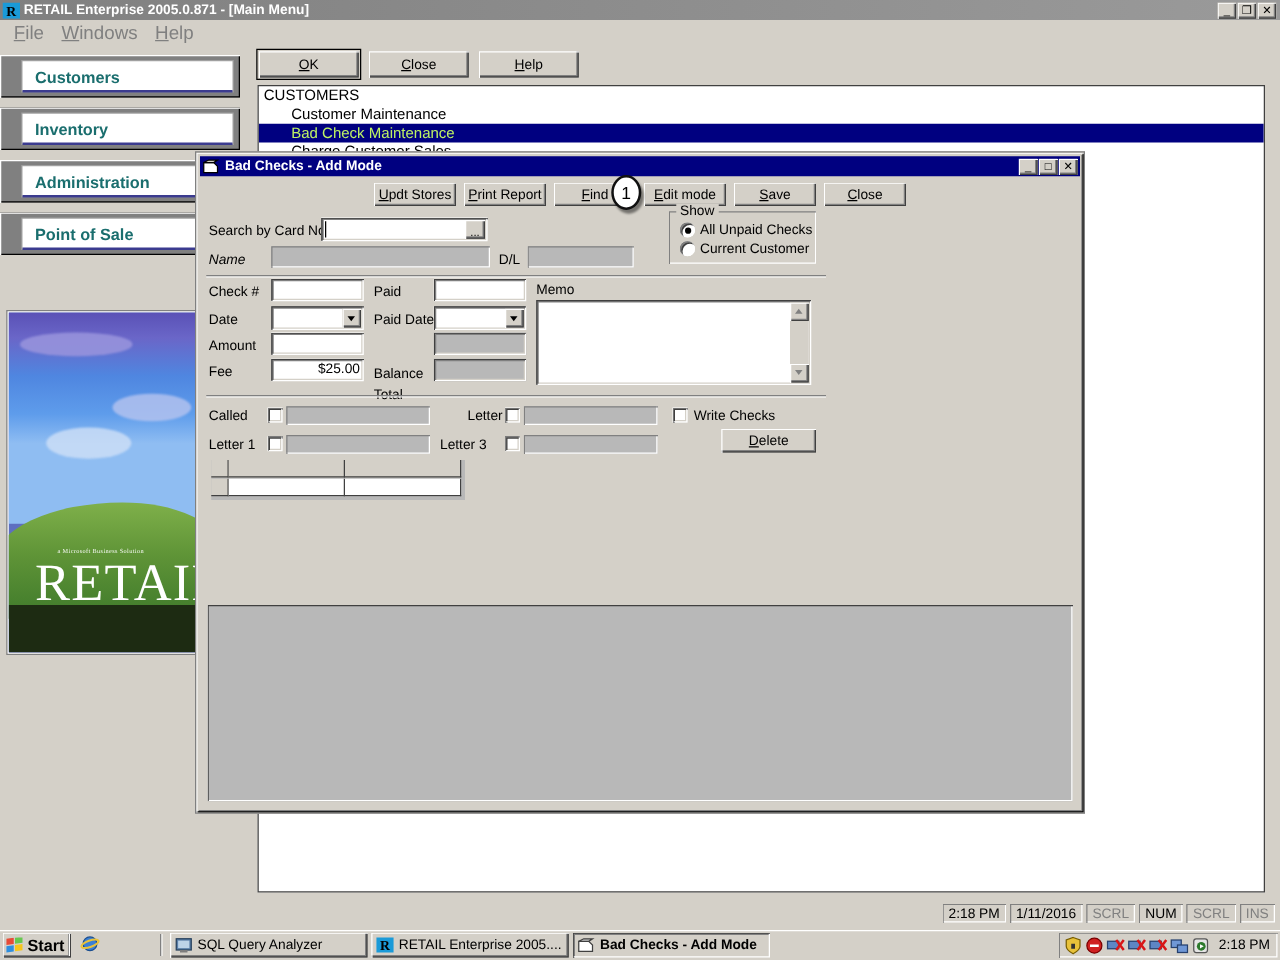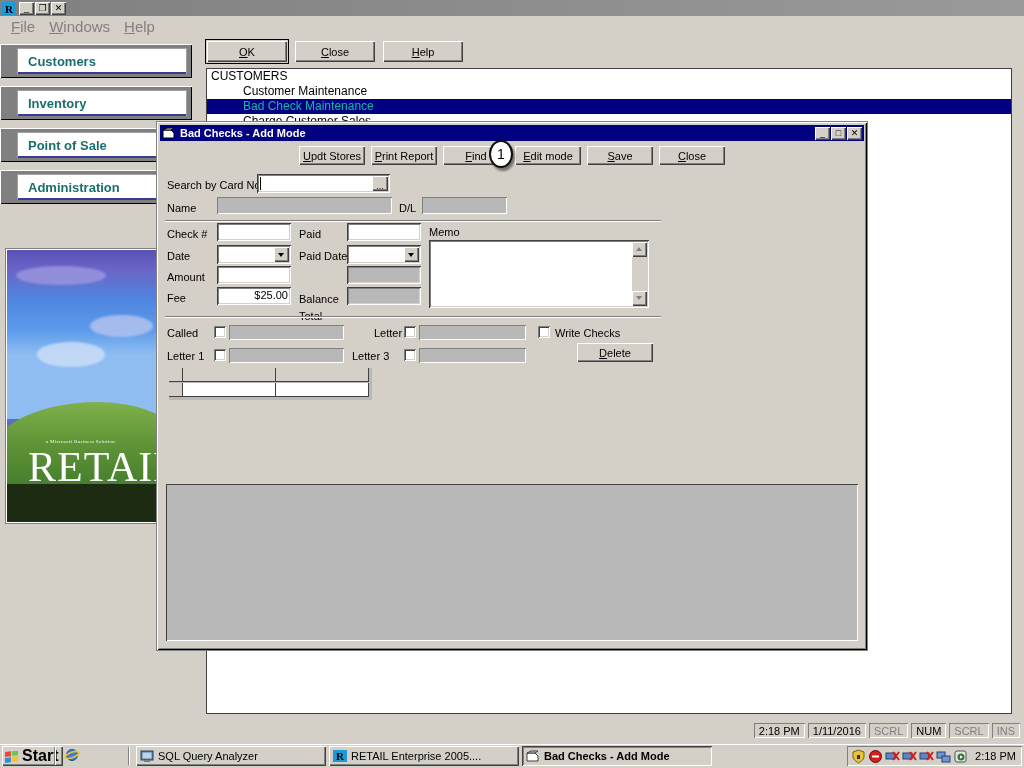--- a/index.html
+++ b/index.html
@@ -73,22 +73,22 @@
     box-shadow: inset 1px 1px 0 #ffffff, inset -1px -1px 0 #404040, inset -2px -2px 0 #808080;
     border:1px solid transparent;
   }
   .mm-btn.defaulted{box-shadow: inset 1px 1px 0 #ffffff, inset -1px -1px 0 #404040, inset -2px -2px 0 #808080, 0 0 0 1px #000000;}
   .mm-btn u{text-decoration:underline;}
 
   
   #mm-list{position:absolute;left:206px;top:68px;width:806px;height:646px;background:#ffffff;
     border:1px solid #404040;box-sizing:border-box;overflow:hidden;}
   .mm-row{height:15px;line-height:15px;font-size:12px;color:#000;padding-left:4px;white-space:nowrap;font-family:"Liberation Sans",sans-serif;}
-  .mm-row.indent{padding-left:36px;}
-  .mm-row.sel{background:#000080;color:#14b8a6;}
+  .mm-row.indent{padding-left:26px;}
+  .mm-row.sel{background:#000080;color:#bef264;}
 
   
   #dlg{position:absolute;left:156px;top:121px;width:712px;height:530px;background:#d4d0c8;
     box-shadow: inset 1px 1px 0 #ffffff, inset -1px -1px 0 #000000, inset 2px 2px 0 #d4d0c8, inset -2px -2px 0 #808080;
     border:1px solid #808080;box-sizing:border-box;}
   #dlg-titlebar{position:absolute;left:3px;top:3px;right:3px;height:16px;background:#000080;display:flex;align-items:center;}
   #dlg-title-text{color:#ffffff;font-weight:bold;font-size:11px;flex:1;white-space:nowrap;padding-left:2px;}
   #dlg-sysbtns{display:flex;align-items:center;padding-right:1px;}
 
   #dlg-toolbar{position:absolute;left:0;right:0;top:24px;display:flex;justify-content:center;gap:6px;}
@@ -153,28 +153,28 @@
   #statusbar{position:absolute;left:0;top:722px;width:1024px;height:18px;background:#d4d0c8;}
   #sb-cells{position:absolute;right:4px;top:1px;display:flex;gap:3px;}
   .sb-cell{height:15px;padding:0 5px;display:flex;align-items:center;justify-content:center;font-size:11px;color:#000;
     box-shadow: inset 1px 1px 0 #808080, inset -1px -1px 0 #ffffff;}
   .sb-cell.dim{color:#808080;}
 
   
   #taskbar{position:absolute;left:0;top:744px;width:1024px;height:24px;background:#d4d0c8;
     box-shadow: inset 0 1px 0 #ffffff, inset 0 2px 0 #d4d0c8;}
   #startbtn{position:absolute;left:2px;top:2px;height:20px;padding:0 5px 0 3px;background:#d4d0c8;
-    display:flex;align-items:center;gap:3px;font-weight:bold;font-size:16px;color:#000;
+    display:flex;align-items:center;gap:3px;font-weight:bold;font-size:13px;color:#000;
     box-shadow: inset 1px 1px 0 #ffffff, inset -1px -1px 0 #404040, inset -2px -2px 0 #808080; justify-content: flex-end;}
   .flagicon{width:14px;height:13px;position:relative;}
   .tb-sep{position:absolute;top:3px;width:2px;height:18px;box-shadow: inset 1px 0 0 #808080, inset -1px 0 0 #ffffff;}
   #quicklaunch{position:absolute;left:64px;top:3px;display:flex;align-items:center;gap:4px;}
   .ql-icon{width:16px;height:16px;position:relative;}
   #tasks{position:absolute;left:136px;top:2px;display:flex;gap:3px;}
-  .taskbtn{height:20px;width:190px;background:#d4d0c8;display:flex;align-items:center;gap:4px;padding:0 4px;box-sizing:border-box;
+  .taskbtn{height:20px;width:158px;background:#d4d0c8;display:flex;align-items:center;gap:4px;padding:0 4px;box-sizing:border-box;
     font-size:11px;color:#000;white-space:nowrap;overflow:hidden;
     box-shadow: inset 1px 1px 0 #ffffff, inset -1px -1px 0 #404040, inset -2px -2px 0 #808080;}
   .taskbtn.active{font-weight:bold;background:#d4d0c8;
     box-shadow: inset 1px 1px 0 #404040, inset -1px -1px 0 #ffffff, inset 2px 2px 0 #808080;}
   .taskicon{width:14px;height:14px;flex:0 0 14px;position:relative;}
   #tray{position:absolute;right:2px;top:2px;height:20px;display:flex;align-items:center;gap:2px;padding:0 4px;
     box-shadow: inset 1px 1px 0 #808080, inset -1px -1px 0 #ffffff;}
   .trayicon{width:15px;height:15px;position:relative;}
   #traytime{font-size:11px;color:#000;padding:0 2px 0 5px;}
 </style>
@@ -185,20 +185,21 @@
 
   <div id="mainwin">
 
     <div id="main-titlebar">
       <span class="tb-icon">
         <svg width="14" height="13" viewBox="0 0 14 13">
           <rect x="0" y="0" width="14" height="13" fill="#1a9ad8"></rect>
           <text x="7" y="11" font-size="11" font-family="Liberation Serif, serif" font-weight="bold" fill="#000" text-anchor="middle">R</text>
         </svg>
       </span>
+      <span id="main-title-text">RETAIL Enterprise 2005.0.871 - [Main Menu]</span>
       <span id="main-sysbtns">
         <span class="sysbtn">
             <span>_</span>
           </span>
         <span class="sysbtn">
             <span>❐</span>
           </span>
         <span class="sysbtn">
             <span>✕</span>
           </span>
@@ -222,28 +223,28 @@
       <div class="side-btn">
         <span class="side-dots"></span>
         <span class="side-btn-inner">
             <span class="side-btn-label">Inventory</span>
           </span>
         <span class="side-btn-underline"></span>
       </div>
       <div class="side-btn">
         <span class="side-dots"></span>
         <span class="side-btn-inner">
-            <span class="side-btn-label">Point of Sale</span>
+            <span class="side-btn-label">Administration</span>
           </span>
         <span class="side-btn-underline"></span>
       </div>
       <div class="side-btn">
         <span class="side-dots"></span>
         <span class="side-btn-inner">
-            <span class="side-btn-label">Administration</span>
+            <span class="side-btn-label">Point of Sale</span>
           </span>
         <span class="side-btn-underline"></span>
       </div>
     </div>
 
     <div id="splash">
       <span class="sky"></span>
       <span class="cloud1"></span>
       <span class="cloud3"></span>
       <span class="cloud2"></span>
@@ -298,25 +299,32 @@
       <span class="dlg-btn"><u>S</u>ave</span>
       <span class="dlg-btn"><u>C</u>lose</span>
     </div>
 
     <span class="lbl" style="left:10px;top:57px;">Search by Card No.</span>
     <span class="fld" style="left:100px;top:52px;width:133px;height:19px;">
       <span class="caret"></span>
       <span class="dots-btn">...</span>
     </span>
 
-    <span class="lbl" style="left:10px;top:80px;">Name</span>
+    <span class="lbl" style="left:10px;top:80px;font-style:italic;">Name</span>
     <span class="fld ro flat" style="left:60px;top:75px;width:175px;height:17px;"></span>
     <span class="lbl" style="left:242px;top:80px;">D/L</span>
     <span class="fld ro flat" style="left:265px;top:75px;width:85px;height:17px;"></span>
 
+    <div class="groupbox" style="left:378px;top:47px;width:118px;height:42px;">
+      <span class="gtitle">Show</span>
+      <span class="radio on" style="left:9px;top:9px;"></span>
+      <span class="lbl" style="left:25px;top:9px;">All Unpaid Checks</span>
+      <span class="radio" style="left:9px;top:24px;"></span>
+      <span class="lbl" style="left:25px;top:24px;">Current Customer</span>
+    </div>
 
     <span class="hsep" style="left:8px;top:98px;width:496px;"></span>
 
     <span class="lbl" style="left:10px;top:106px;">Check #</span>
     <span class="fld" style="left:60px;top:101px;width:74px;height:18px;"></span>
 
     <span class="lbl" style="left:10px;top:128px;">Date</span>
     <span class="fld" style="left:60px;top:123px;width:74px;height:19px;">
       <span class="combo-arrow"></span>
     </span>

